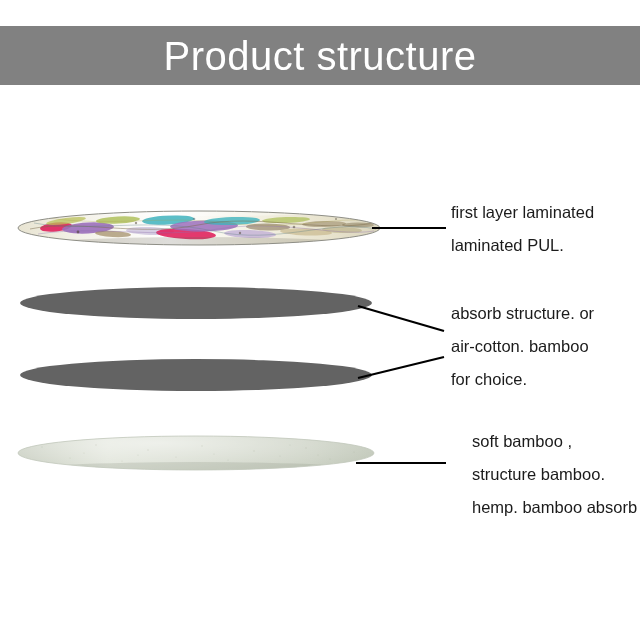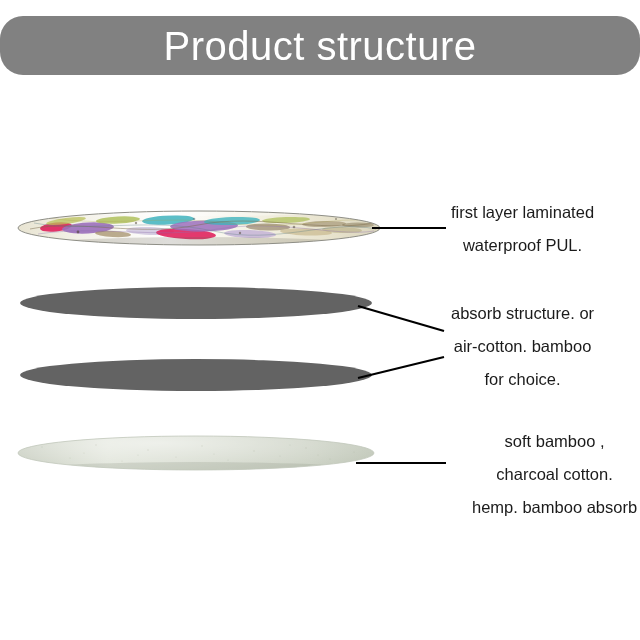--- a/index.html
+++ b/index.html
@@ -22,28 +22,27 @@
     top: 0;
     width: 640px;
     height: 640px;
     background: #ffffff;
   }
 
   
   .header-banner {
     position: absolute;
     left: 0;
-    top: 16px;
+    top: 26px;
     width: 640px;
     height: 59px;
     background: #818181;
     display: flex;
     align-items: center;
     justify-content: center;
-    border-radius: 23px;
   }
   .header-title {
     color: #ffffff;
     font-family: "Liberation Sans", sans-serif;
     font-size: 40px;
     font-weight: 400;
     letter-spacing: 0.5px;
     line-height: 1;
     white-space: nowrap;
   }
@@ -70,21 +69,20 @@
   .label-block {
     position: absolute;
     font-family: "Liberation Sans", sans-serif;
     font-size: 16.5px;
     color: #1b1b1b;
     line-height: 33px;
     white-space: nowrap;
   }
   .label-line {
     display: block;
-    text-align: center;
   }
 
   
   .leaders {
     position: absolute;
     left: 0;
     top: 0;
     width: 640px;
     height: 640px;
     pointer-events: none;
@@ -226,28 +224,28 @@
     <line x1="372" y1="228" x2="446" y2="228" stroke="#000000" stroke-width="2.2"></line>
 
     <line x1="358" y1="306" x2="444" y2="331" stroke="#000000" stroke-width="2.2"></line>
     <line x1="358" y1="378" x2="444" y2="357" stroke="#000000" stroke-width="2.2"></line>
 
     <line x1="356" y1="463" x2="446" y2="463" stroke="#000000" stroke-width="2.2"></line>
   </svg>
 
   <div class="label-block" style="left:451px; top:196px;">
     <span class="label-line">first layer laminated</span>
-    <span class="label-line">waterproof PUL.</span>
+    <span class="label-line">laminated PUL.</span>
   </div>
 
   <div class="label-block" style="left:451px; top:297px;">
     <span class="label-line">absorb structure. or</span>
     <span class="label-line">air-cotton. bamboo</span>
     <span class="label-line">for choice.</span>
   </div>
 
   <div class="label-block" style="left:472px; top:425px;">
     <span class="label-line">soft bamboo ,</span>
-    <span class="label-line">charcoal cotton.</span>
+    <span class="label-line">structure bamboo.</span>
     <span class="label-line">hemp. bamboo absorb</span>
   </div>
 
 </div>
 
 </body></html>

